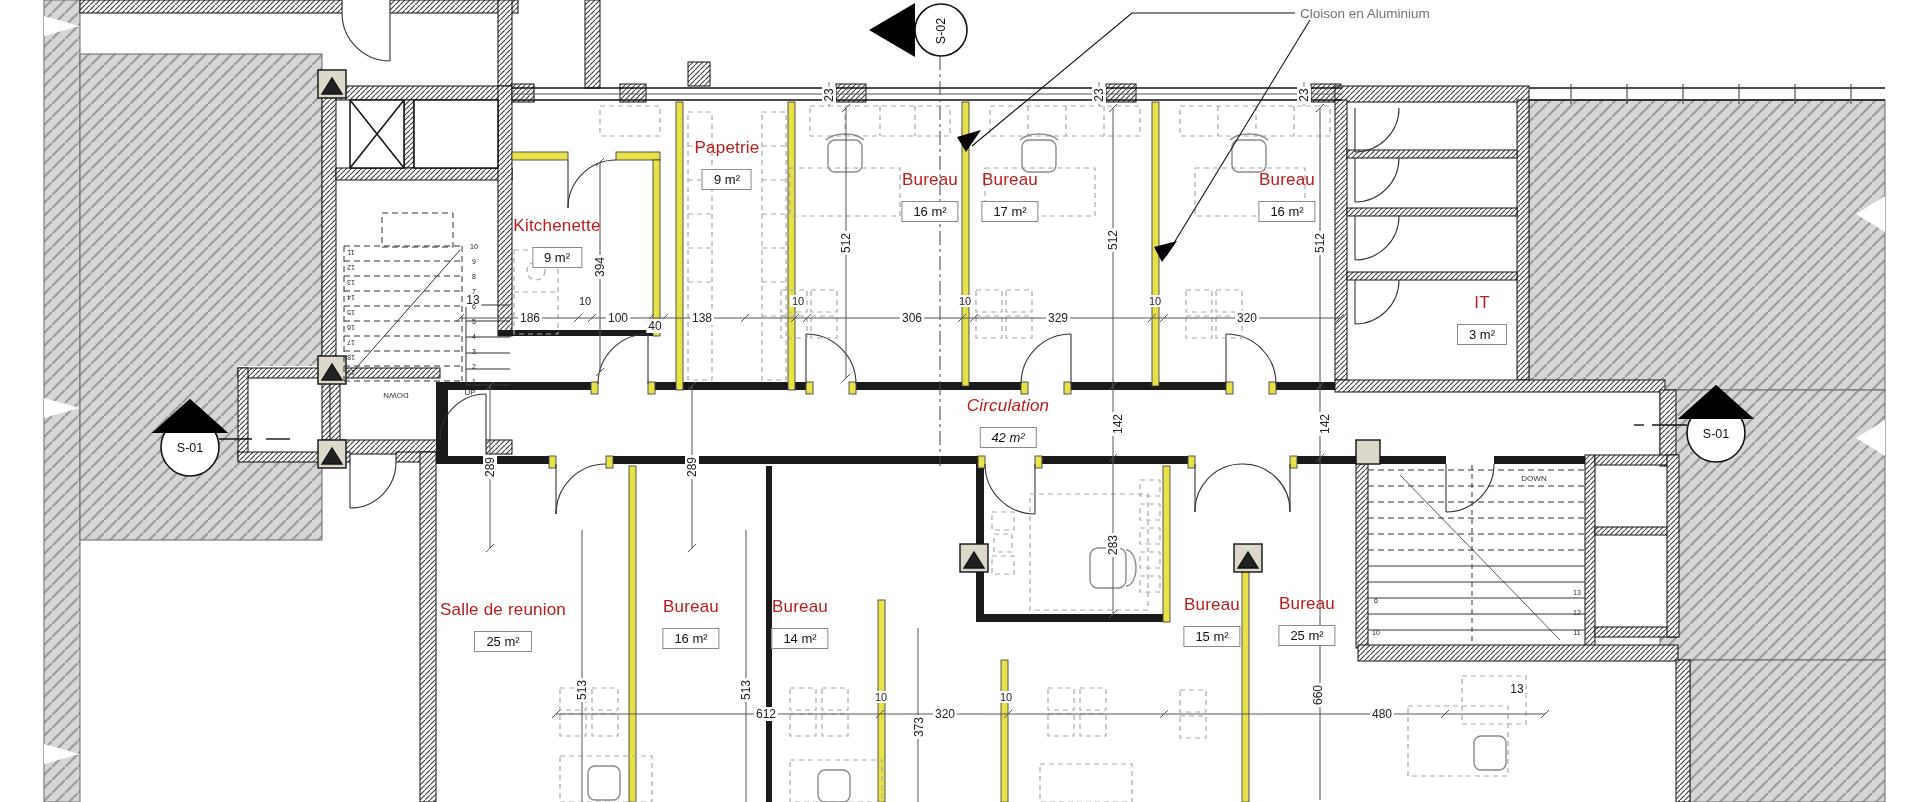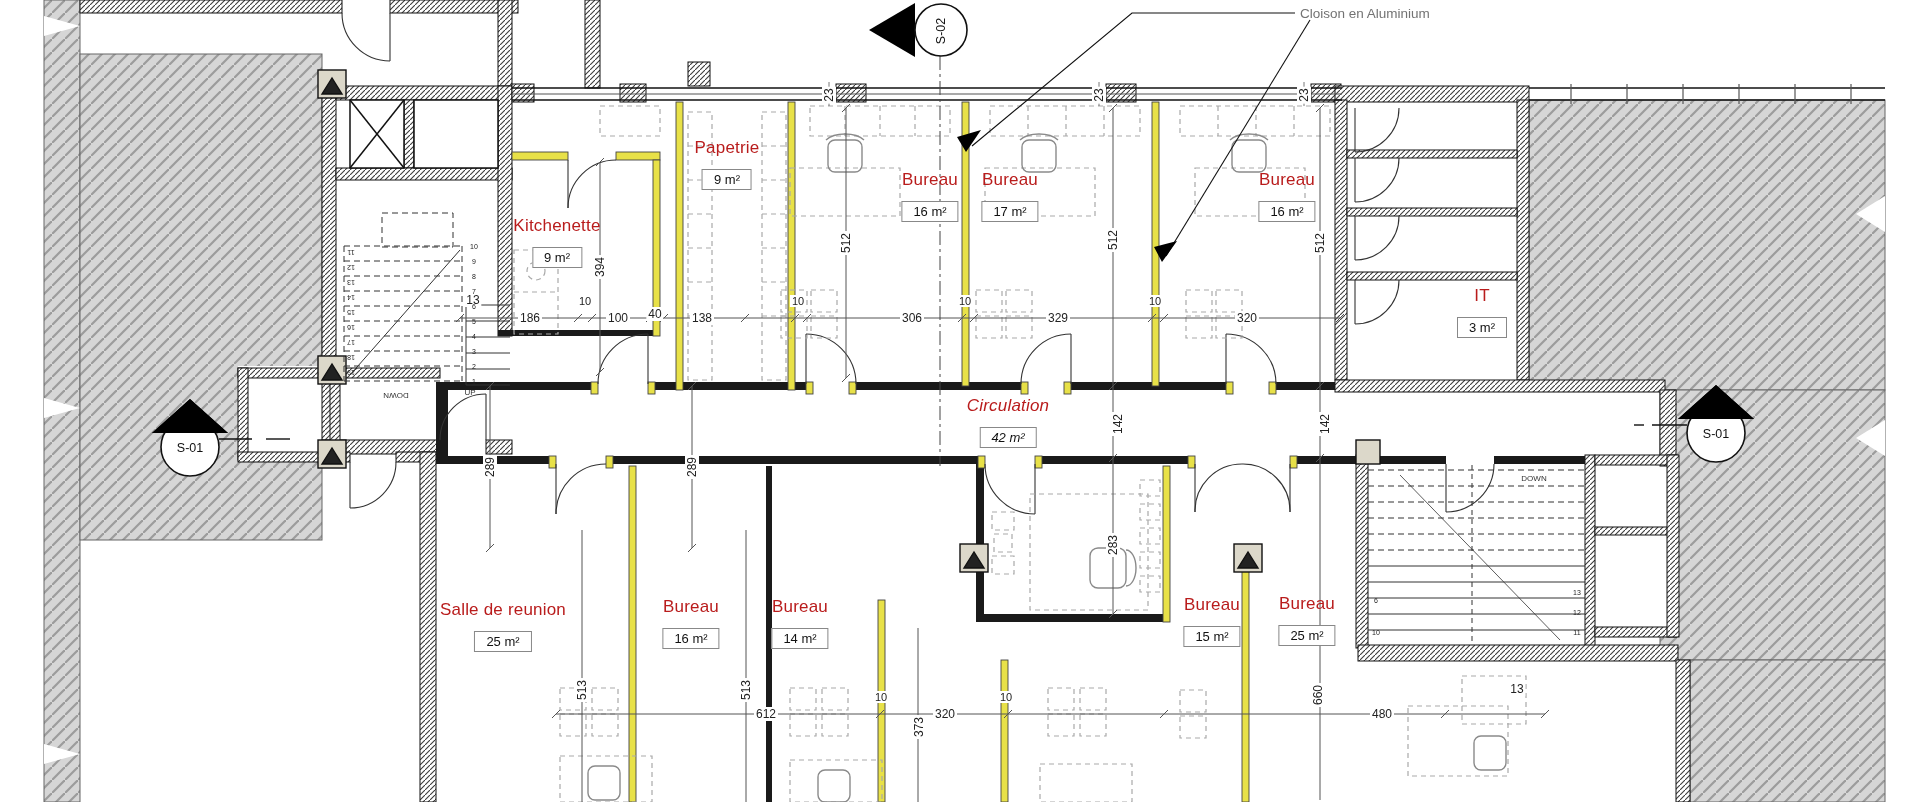--- a/index.html
+++ b/index.html
@@ -473,21 +473,21 @@
   <div class="area-box">16 m²</div>
 </div>
 <div class="room" style="left:1010px;top:170px;">
   <div class="room-name">Bureau</div>
   <div class="area-box">17 m²</div>
 </div>
 <div class="room" style="left:1287px;top:170px;">
   <div class="room-name">Bureau</div>
   <div class="area-box">16 m²</div>
 </div>
-<div class="room" style="left:1482px;top:286px;">
+<div class="room" style="left:1482px;top:293px;">
   <div class="room-name">IT</div>
   <div class="area-box">3 m²</div>
 </div>
 <div class="room" style="left:1008px;top:396px;font-style:italic;">
   <div class="room-name">Circulation</div>
   <div class="area-box">42 m²</div>
 </div>
 <div class="room" style="left:503px;top:600px;">
   <div class="room-name">Salle de reunion</div>
   <div class="area-box">25 m²</div>
@@ -514,21 +514,21 @@
 <div class="lbl marker" style="left:1716px;top:434px;">S-01</div>
 
 <div class="lbl dim vdim" style="left:829px;top:95px;">23</div>
 <div class="lbl dim vdim" style="left:1099px;top:95px;">23</div>
 <div class="lbl dim vdim" style="left:1304px;top:95px;">23</div>
 
 <div class="lbl dim" style="left:473px;top:300px;">13</div>
 <div class="lbl dim" style="left:530px;top:318px;">186</div>
 <div class="lbl dim dim-s" style="left:585px;top:301px;">10</div>
 <div class="lbl dim" style="left:618px;top:318px;">100</div>
-<div class="lbl dim" style="left:655px;top:314px;">40</div>
+<div class="lbl dim" style="left:655px;top:326px;">40</div>
 <div class="lbl dim" style="left:702px;top:318px;">138</div>
 <div class="lbl dim dim-s" style="left:798px;top:301px;">10</div>
 <div class="lbl dim" style="left:912px;top:318px;">306</div>
 <div class="lbl dim dim-s" style="left:965px;top:301px;">10</div>
 <div class="lbl dim" style="left:1058px;top:318px;">329</div>
 <div class="lbl dim dim-s" style="left:1155px;top:301px;">10</div>
 <div class="lbl dim" style="left:1247px;top:318px;">320</div>
 
 <div class="lbl dim vdim" style="left:600px;top:267px;">394</div>
 <div class="lbl dim vdim" style="left:846px;top:243px;">512</div>

